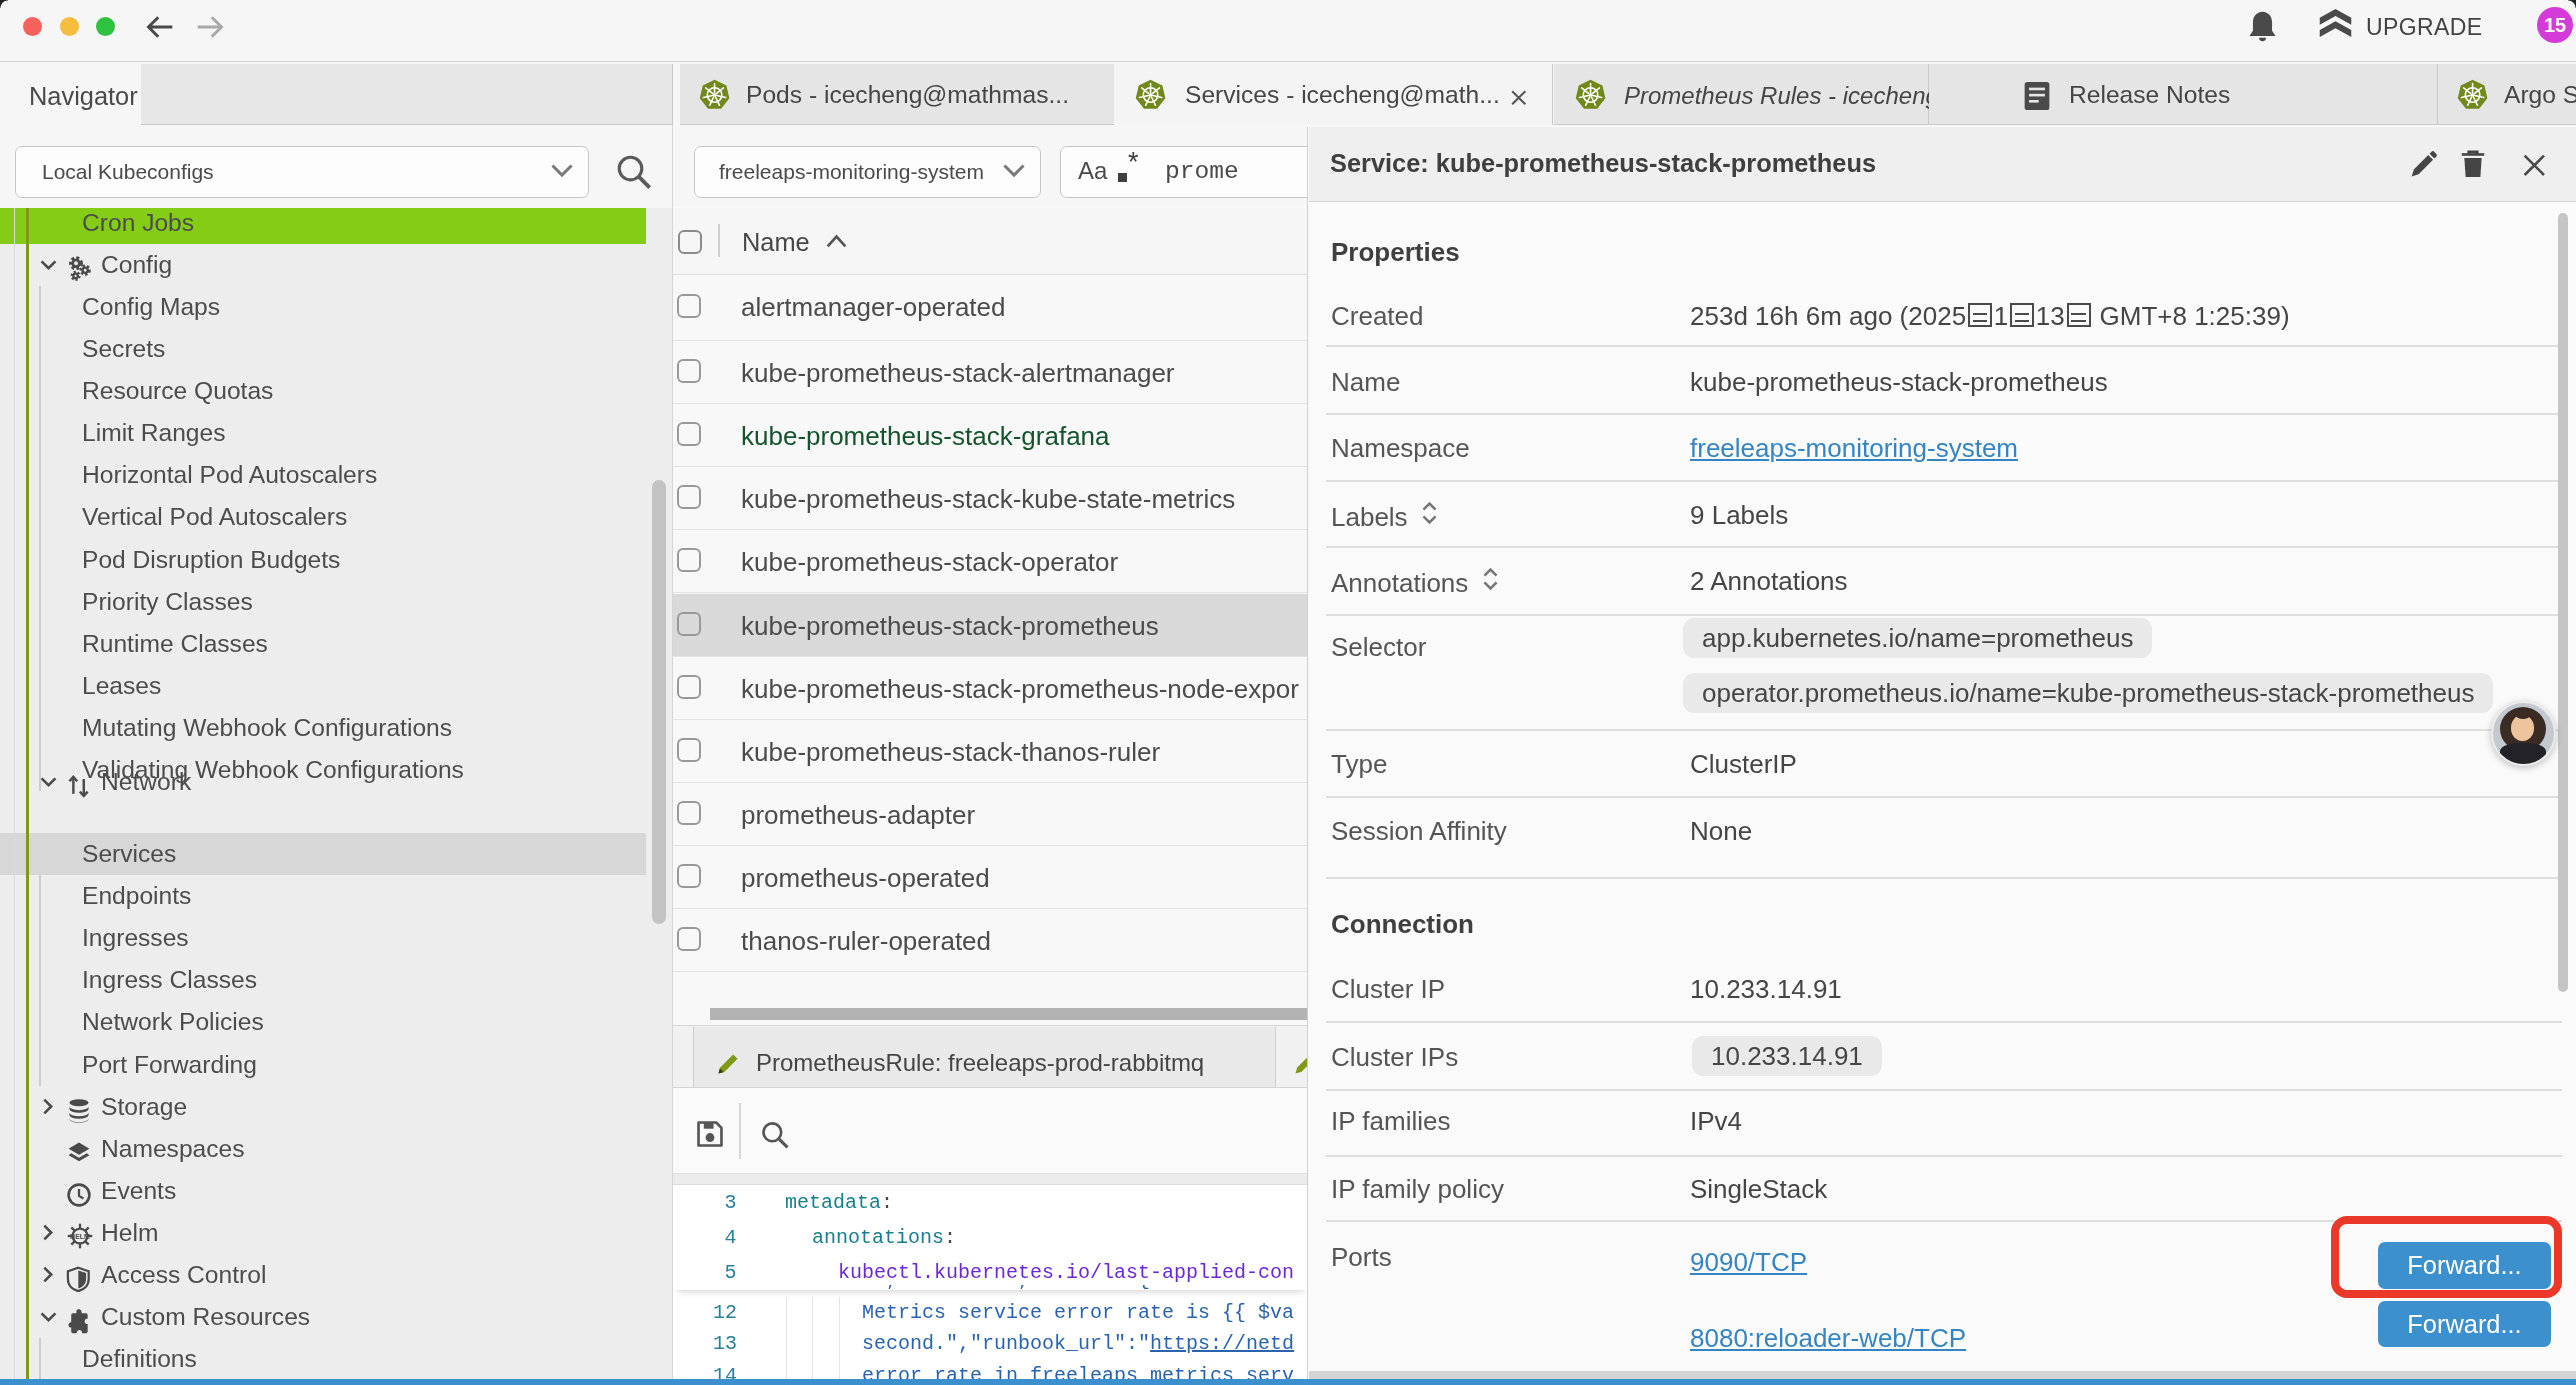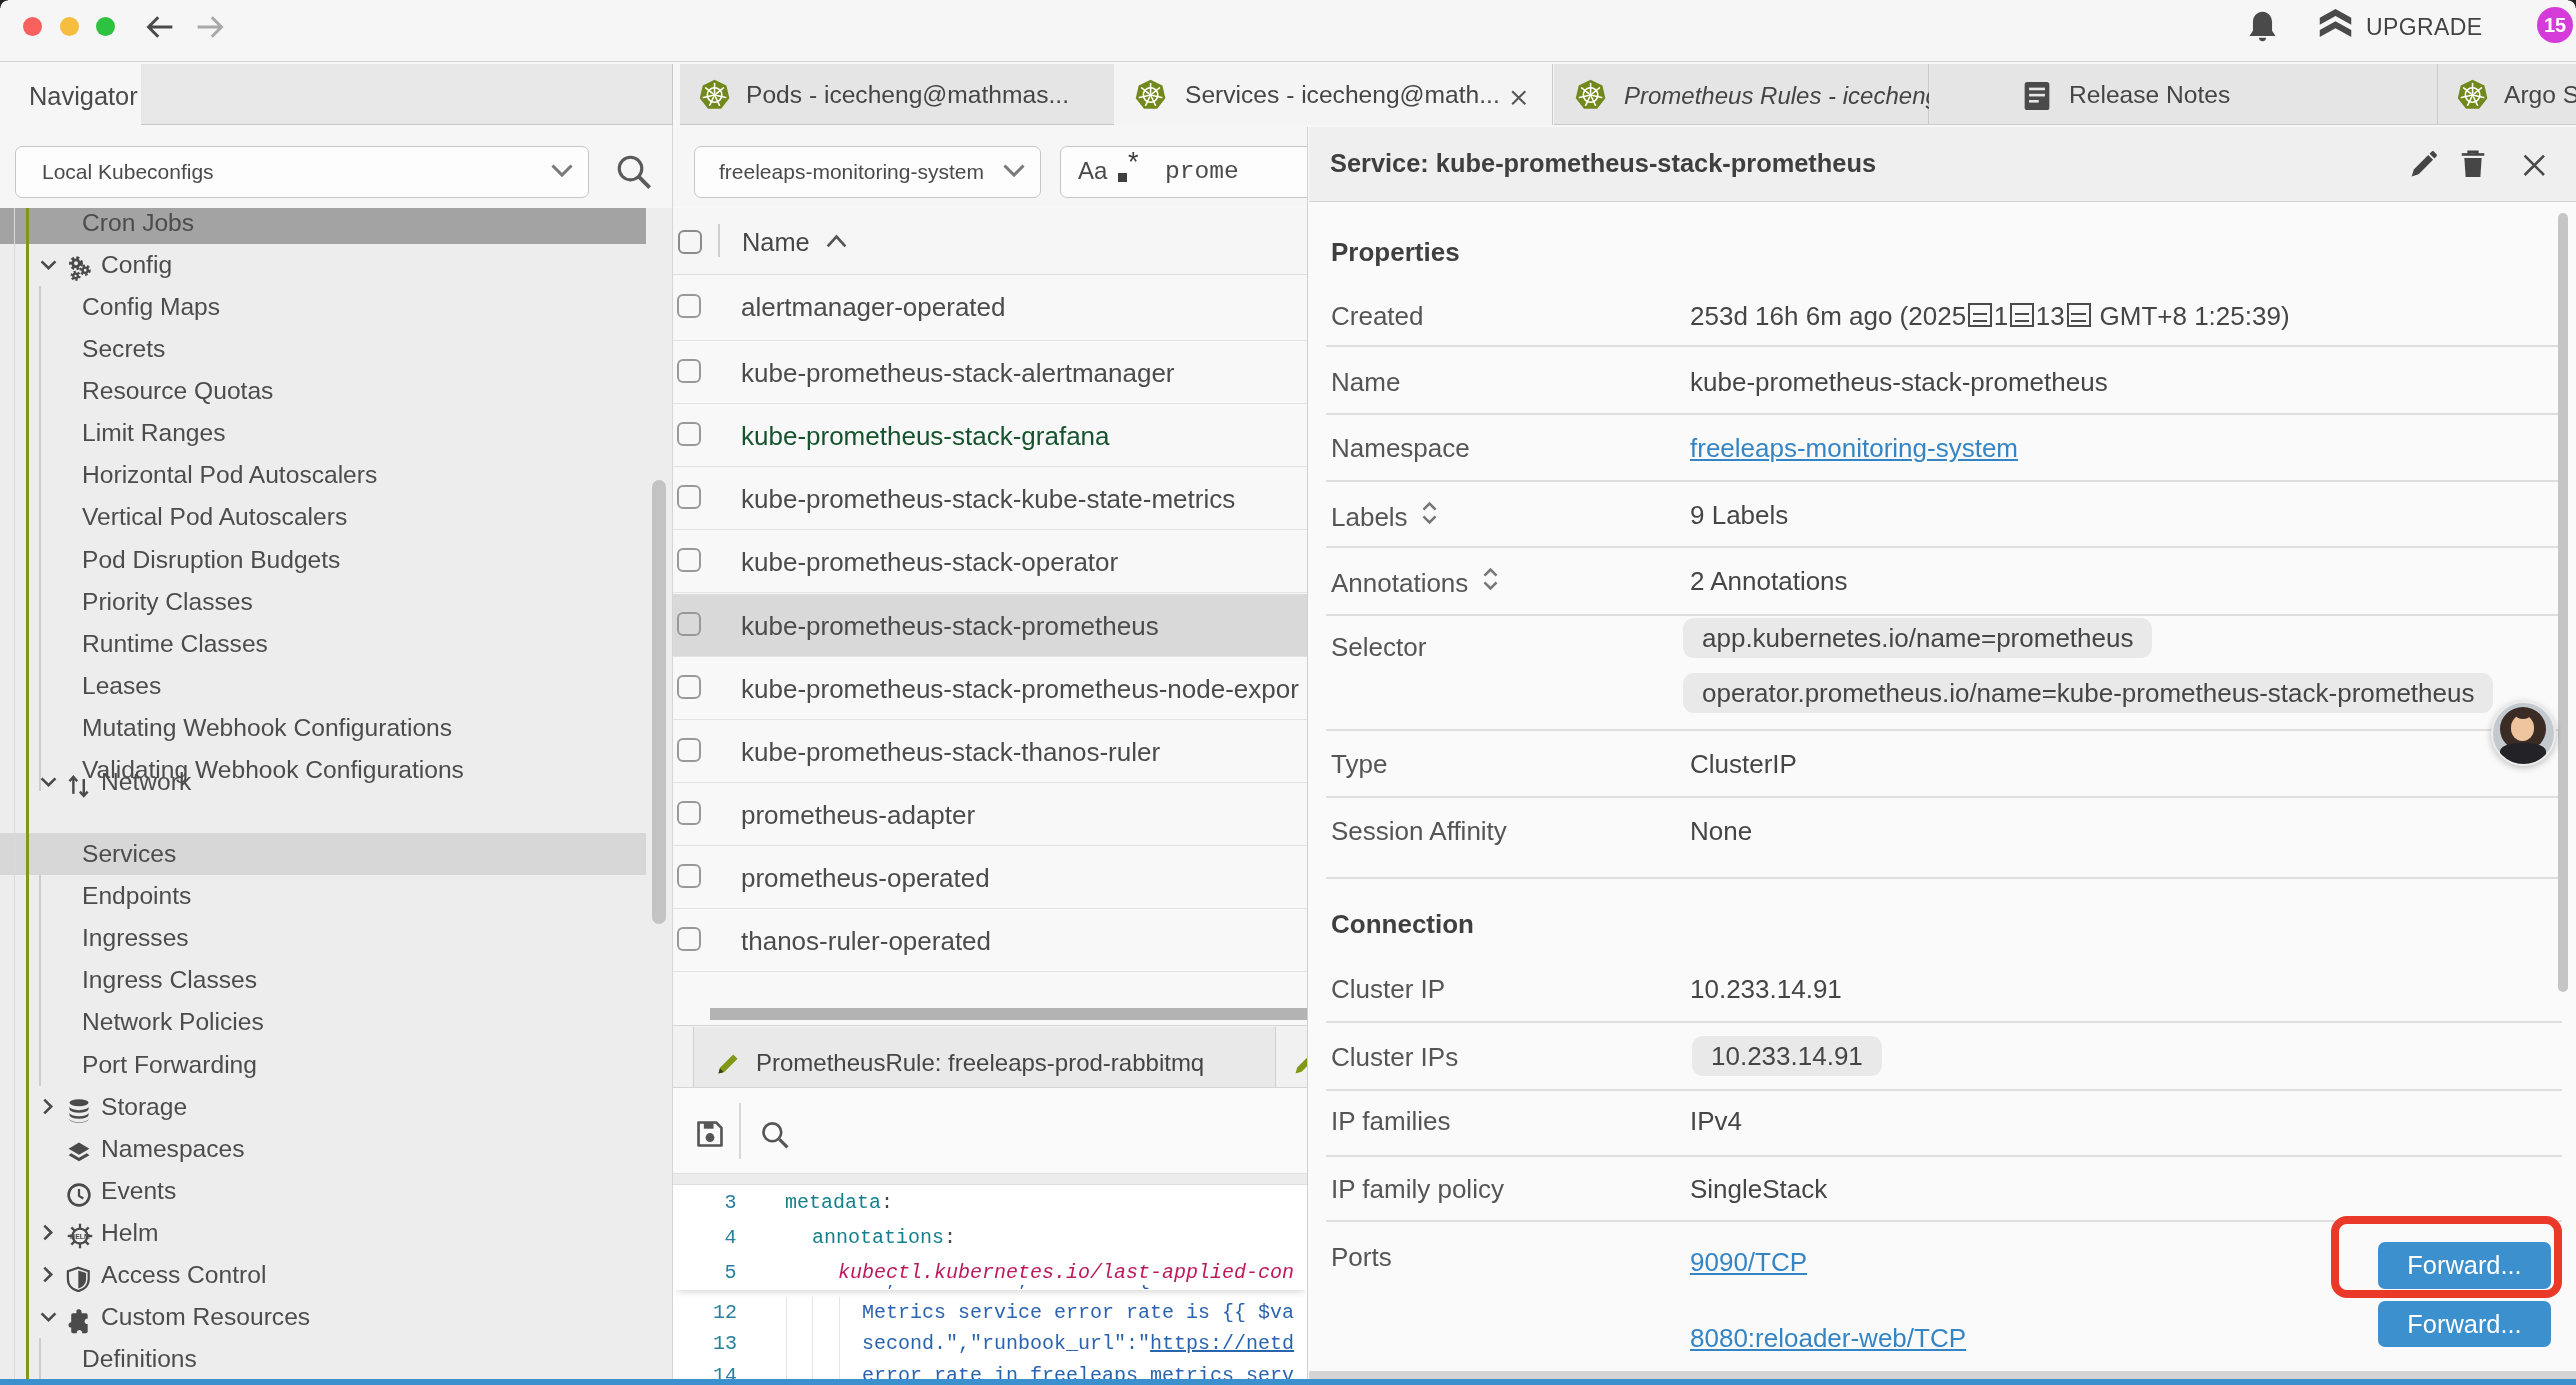--- a/index.html
+++ b/index.html
@@ -140,21 +140,21 @@
 <svg class="abs" style="left:614px;top:152px;" width="40" height="40" viewBox="0 0 46 46">
     <circle cx="19" cy="19" r="13" stroke="#5a5a5a" stroke-width="3.6" fill="none"></circle>
     <path d="M29 29 L41 41" stroke="#5a5a5a" stroke-width="4.4"></path>
   </svg>
 
 <div class="abs" id="tree" style="left:0;top:208px;width:672px;height:1178px;background:#ededed;overflow:hidden;font-size:24.6px;color:#4c4c4c;">
     <div class="tguide" style="top:-6.1px;height:42px;"></div>
     <div class="tguide" style="top:78px;height:505px;"></div>
     <div class="tguide" style="top:625px;height:253px;"></div>
     <div class="tguide" style="top:1130px;height:48px;"></div>
-    <div class="trow sub" style="top:-6.1px;background:#a3a3a3;text-align:right;">
+    <div class="trow sub" style="top:-6.1px;background:#84cc16;text-align:right;">
       <span class="lbl">Cron Jobs</span>
     </div>
     <div class="trow top" style="top:36px;">
       <svg class="chev" width="19" height="17.5" viewBox="0 0 22 20">
         <path d="M3 6 L11 14 L19 6" stroke="#4a4a4a" stroke-width="3" fill="none"></path>
       </svg>
       <span class="ticon"><svg width="27" height="27" viewBox="0 0 31 31">
           <g fill="none" stroke="#4a4a4a">
             <circle cx="11.5" cy="9.5" r="5.8" stroke-width="4.4" stroke-dasharray="3 2.4"></circle>
             <circle cx="11.5" cy="9.5" r="3.9" stroke-width="3.2"></circle>
@@ -413,21 +413,21 @@
   </svg>
 
 <div class="abs" id="editor" style="left:673px;top:1174px;width:634px;height:205px;background:#ffffff;overflow:hidden;font-family:'Liberation Mono',monospace;font-size:20px;">
     <div class="abs" style="left:0;top:0;width:634px;height:10.5px;background:#ececec;border-bottom:1.8px solid #ddd;"></div>
     <div class="abs" style="left:0;top:10.5px;width:634px;height:105px;background:#fff;box-shadow:0 5.3px 7px -3.5px rgba(0,0,0,0.18);">
       <div class="abs" style="left:39px;top:0;width:24.6px;text-align:right;color:#2a7f9b;line-height:35px;">3</div>
       <div class="abs" style="left:112px;top:0;line-height:35px;color:#16808c;">metadata<span style="color:#454545;">:</span></div>
       <div class="abs" style="left:39px;top:35px;width:24.6px;text-align:right;color:#2a7f9b;line-height:35px;">4</div>
       <div class="abs" style="left:139px;top:35px;line-height:35px;color:#16808c;">annotations<span style="color:#454545;">:</span></div>
       <div class="abs" style="left:39px;top:70px;width:24.6px;text-align:right;color:#2a7f9b;line-height:35px;">5</div>
-      <div class="abs" style="left:165px;top:70px;line-height:35px;color:#be185d;white-space:nowrap;font-style:italic;">kubectl.kubernetes.io/last-applied-con</div>
+      <div class="abs" style="left:165px;top:70px;line-height:35px;color:#6d28d9;white-space:nowrap;">kubectl.kubernetes.io/last-applied-con</div>
     </div>
     <div class="abs" style="left:0;top:111px;width:634px;height:11.4px;overflow:hidden;">
       <div class="abs" style="left:27px;top:-23px;width:37px;text-align:right;color:#2a7f9b;line-height:35px;">11</div>
       <div class="abs" style="left:189px;top:-23px;line-height:35px;color:#2a63ae;white-space:nowrap;">0","for":"1m","labels":{"service":"</div>
     </div>
     <div class="abs" style="top:123px;width:0.9px;height:82px;background:#e4e4e4;left:113px;"></div>
     <div class="abs" style="top:123px;width:0.9px;height:82px;background:#e4e4e4;left:139px;"></div>
     <div class="abs" style="top:123px;width:0.9px;height:82px;background:#e4e4e4;left:166px;"></div>
     <div class="abs" style="left:27px;top:123px;width:37px;text-align:right;color:#2a7f9b;line-height:32px;">12</div>
     <div class="abs" style="left:189px;top:123px;line-height:32px;color:#2a63ae;white-space:nowrap;">Metrics service error rate is {{ $va</div>

